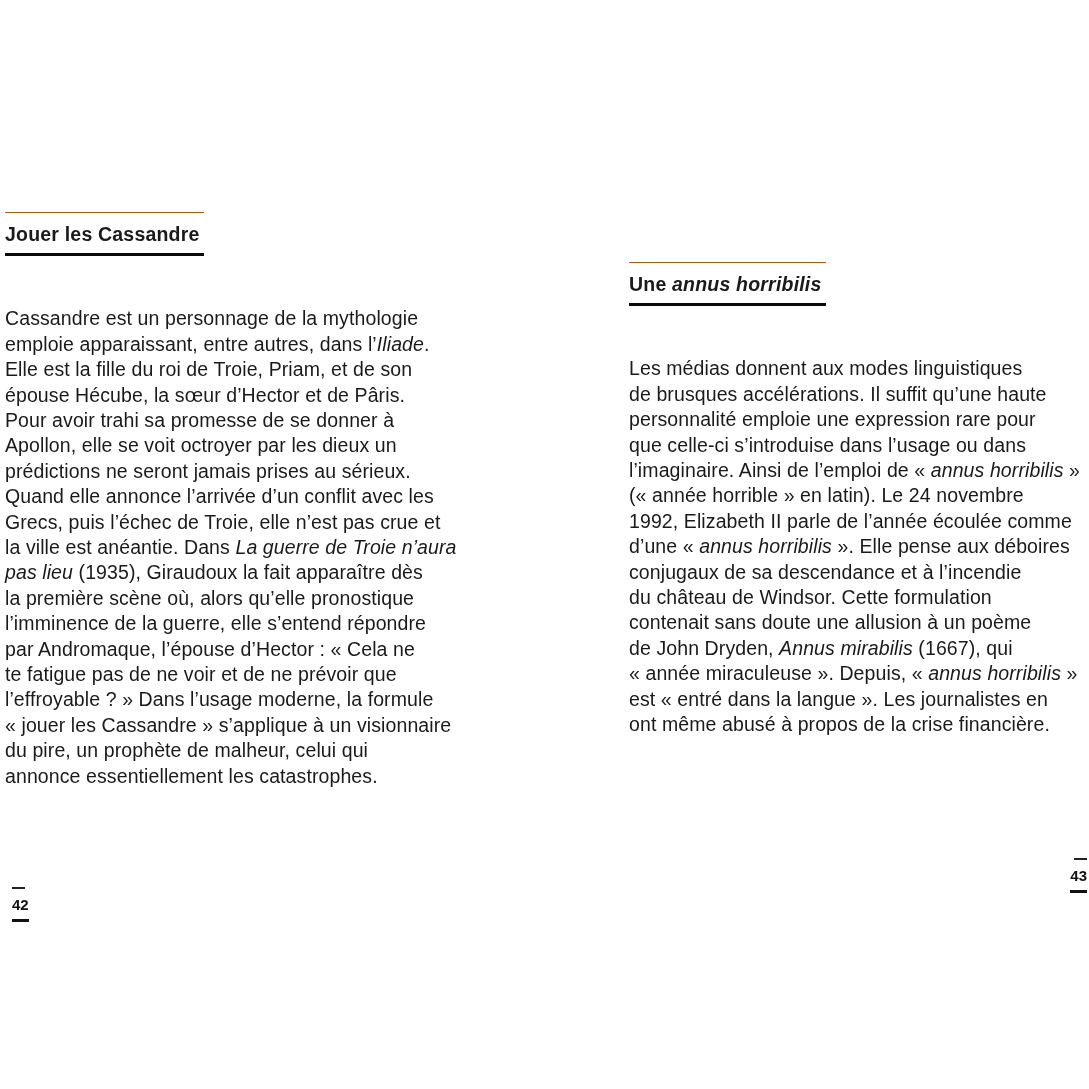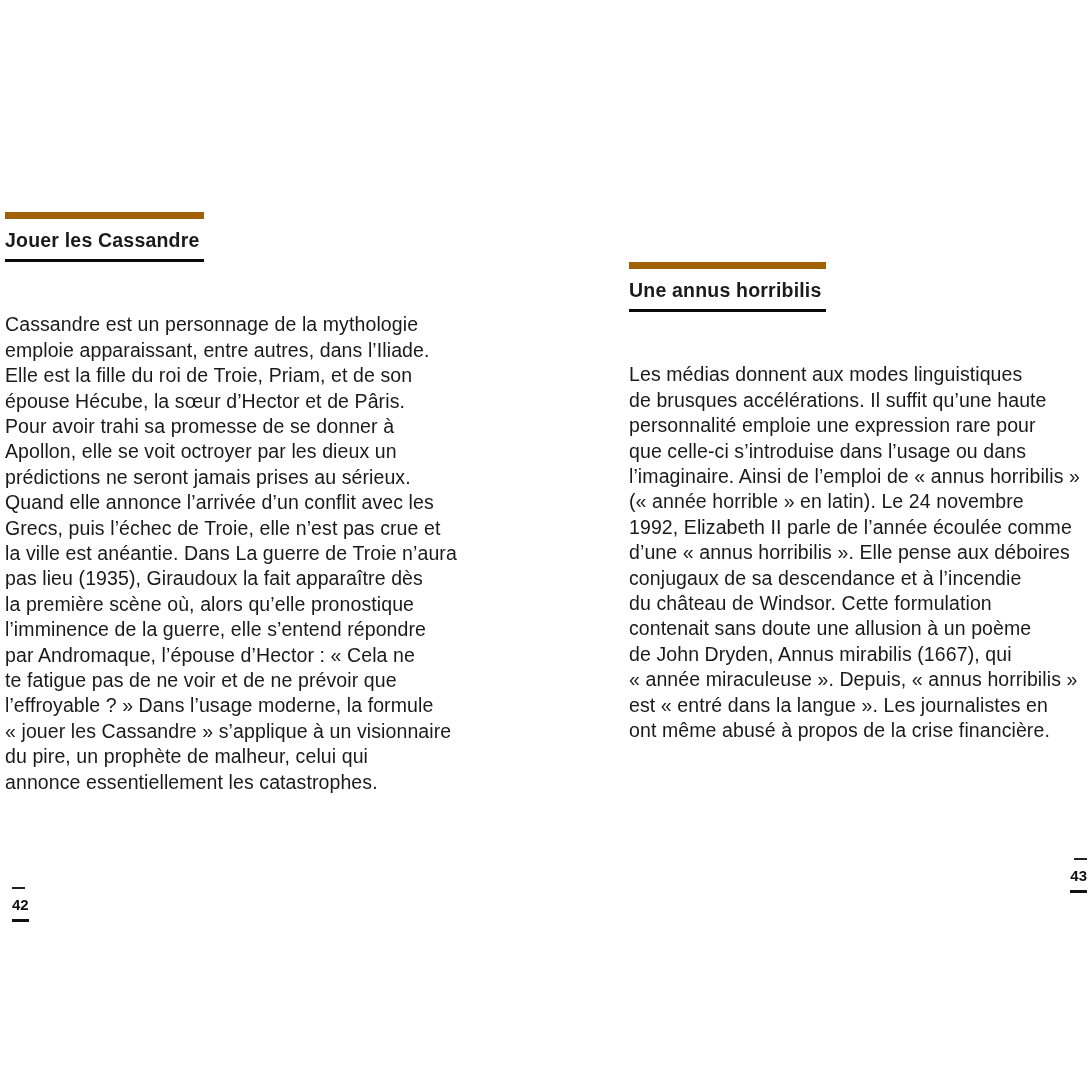--- a/index.html
+++ b/index.html
@@ -17,37 +17,37 @@
   }
   .page-column {
     position: absolute;
   }
   .col-left  { left: 5px;   top: 196px; width: 560px; }
   .col-right { left: 629px; top: 246px; width: 456px; }
 
   .chapter-heading {
     display: inline-block;
     min-width: 184px;
-    border-top: 7px solid #a16207;
+    border-top: 1px solid #a16207;
     border-bottom: 3px solid #0a0a0a;
     padding: 10px 4px 7px 0;
     font-size: 19.5px;
     font-weight: 700;
     letter-spacing: 0.2px;
     white-space: nowrap;
   }
   .body-text {
     margin-top: 34px;
     font-size: 19.5px;
     line-height: 25.4px;
     letter-spacing: 0.1px;
     white-space: nowrap;
   }
   .line { white-space: nowrap; }
-  .i { }
+  .i { font-style: italic; }
 
   .page-number-block {
     position: absolute;
     top: 858px;
     display: flex;
     flex-direction: column;
     font-size: 15px;
     font-weight: 700;
     color: #111;
   }

